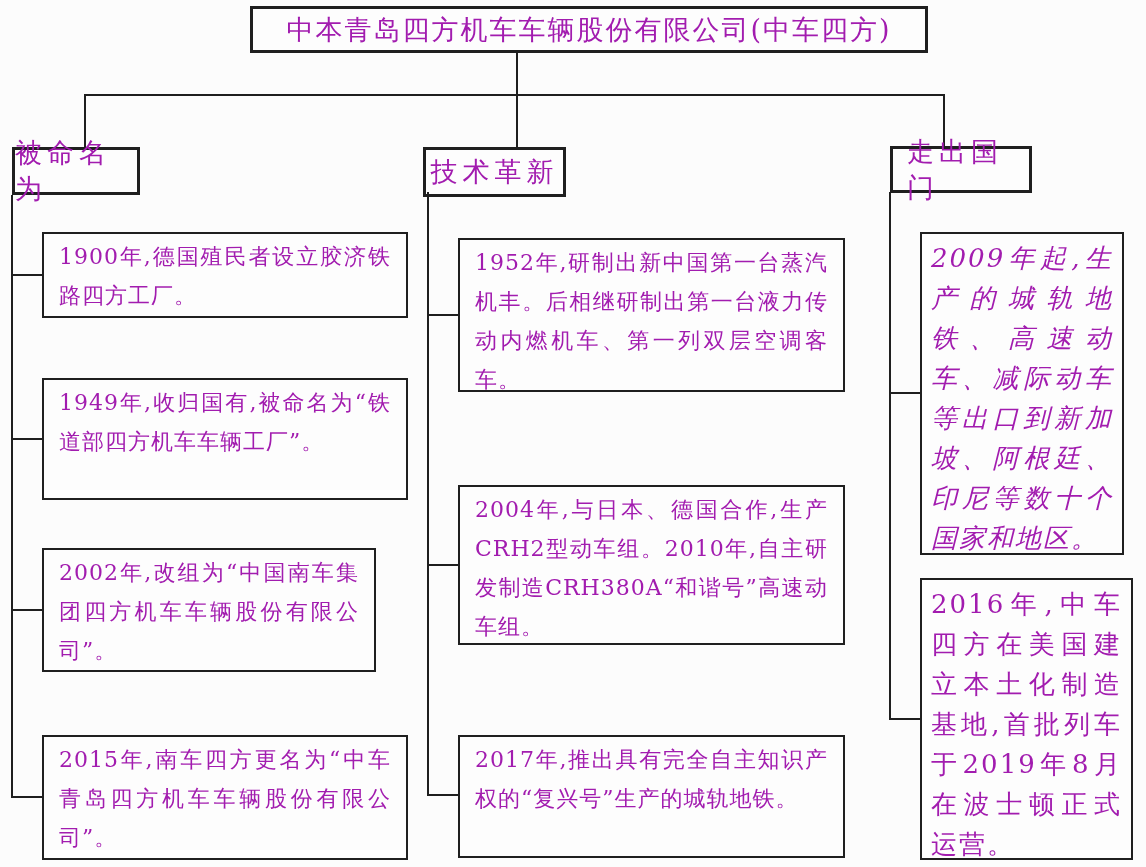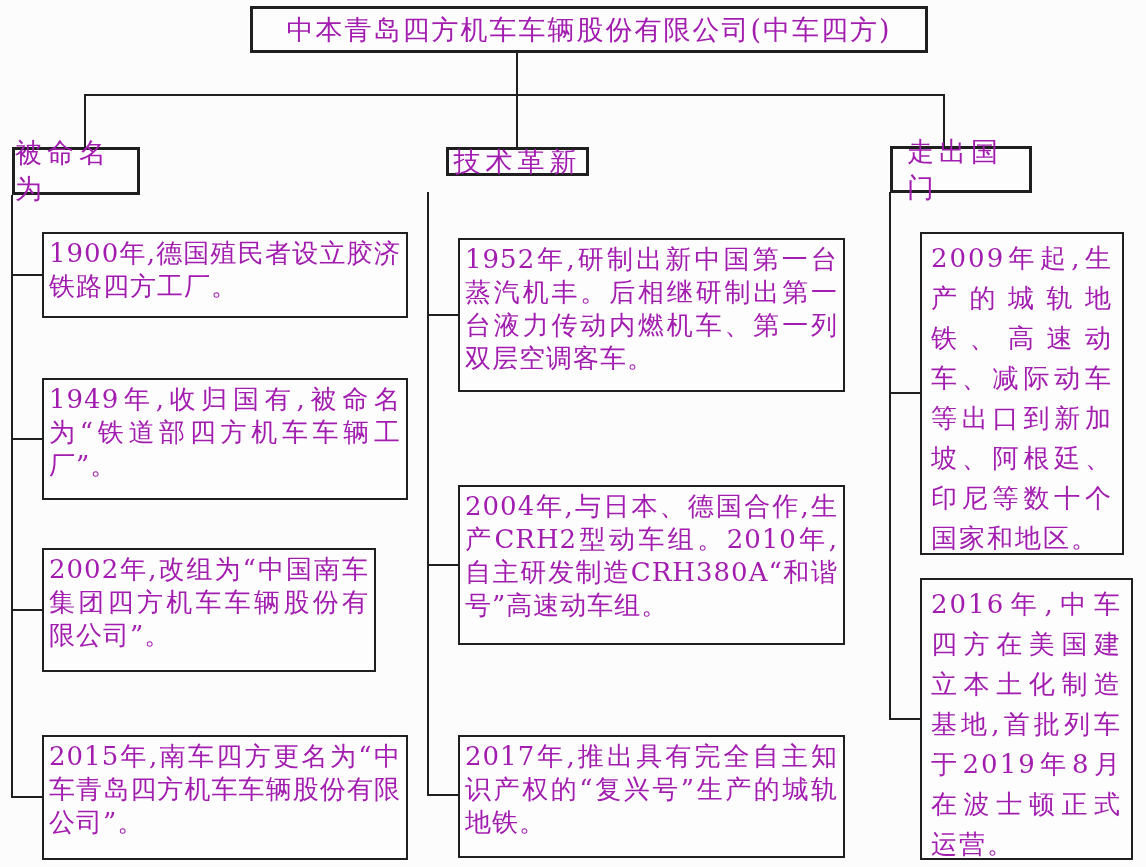--- a/index.html
+++ b/index.html
@@ -22,24 +22,24 @@
     border-width:3px;
     display:flex;align-items:center;justify-content:center;
     font-size:27px;letter-spacing:2px;white-space:nowrap;
   }
   .header-box{
     border-width:3px;
     display:flex;align-items:center;justify-content:center;
     font-size:27px;letter-spacing:5px;
   }
   .item-box{
-    font-size:26px;
-    line-height:33px;
+    font-size:22px;
+    line-height:39px;
     letter-spacing:1px;
-    padding:3px 5px;
+    padding:3px 15px;
     text-align:justify;
     text-justify:inter-character;
     overflow:hidden;
   }
   .item-box.narrow{
     font-size:26px;
     line-height:40px;
     letter-spacing:2px;
     padding:4px 9px;
   }
@@ -51,21 +51,21 @@
 
   <div class="box title-box" style="left:250px;top:6px;width:678px;height:47px;">中本青岛四方机车车辆股份有限公司(中车四方)</div>
 
   <div class="line" style="left:516px;top:53px;width:2px;height:42px;"></div>
   <div class="line" style="left:84px;top:94px;width:861px;height:2px;"></div>
   <div class="line" style="left:84px;top:94px;width:2px;height:53px;"></div>
   <div class="line" style="left:516px;top:94px;width:2px;height:53px;"></div>
   <div class="line" style="left:943px;top:94px;width:2px;height:53px;"></div>
 
   <div class="box header-box" style="left:12px;top:147px;width:128px;height:48px;">被命名为</div>
-  <div class="box header-box" style="left:446px;top:147px;width:143px;height:29px;">技术革新</div>
+  <div class="box header-box" style="left:423px;top:147px;width:143px;height:50px;">技术革新</div>
   <div class="box header-box" style="left:890px;top:146px;width:142px;height:47px;padding-left:14px;">走出国门</div>
 
   <div class="line" style="left:11px;top:195px;width:2px;height:603px;"></div>
   <div class="line" style="left:11px;top:274px;width:31px;height:2px;"></div>
   <div class="line" style="left:11px;top:438px;width:31px;height:2px;"></div>
   <div class="line" style="left:11px;top:609px;width:31px;height:2px;"></div>
   <div class="line" style="left:11px;top:796px;width:31px;height:2px;"></div>
 
   <div class="line" style="left:427px;top:192px;width:2px;height:604px;"></div>
   <div class="line" style="left:427px;top:314px;width:31px;height:2px;"></div>
@@ -78,16 +78,16 @@
 
   <div class="box item-box" style="left:42px;top:232px;width:366px;height:86px;">1900年,德国殖民者设立胶济铁路四方工厂。</div>
   <div class="box item-box" style="left:42px;top:378px;width:366px;height:122px;">1949年,收归国有,被命名为“铁道部四方机车车辆工厂”。</div>
   <div class="box item-box" style="left:42px;top:548px;width:334px;height:124px;">2002年,改组为“中国南车集团四方机车车辆股份有限公司”。</div>
   <div class="box item-box" style="left:42px;top:735px;width:366px;height:125px;">2015年,南车四方更名为“中车青岛四方机车车辆股份有限公司”。</div>
 
   <div class="box item-box" style="left:458px;top:238px;width:387px;height:154px;">1952年,研制出新中国第一台蒸汽机丰。后相继研制出第一台液力传动内燃机车、第一列双层空调客车。</div>
   <div class="box item-box" style="left:458px;top:485px;width:387px;height:160px;">2004年,与日本、德国合作,生产CRH2型动车组。2010年,自主研发制造CRH380A“和谐号”高速动车组。</div>
   <div class="box item-box" style="left:458px;top:735px;width:387px;height:123px;">2017年,推出具有完全自主知识产权的“复兴号”生产的城轨地铁。</div>
 
-  <div class="box item-box narrow" style="left:920px;top:232px;width:204px;height:323px;">2009年起,生产的城轨地铁、高速动车、减际动车等出口到新加坡、阿根廷、印尼等数十个国家和地区。</div>
+  <div class="box item-box narrow" style="left:920px;top:232px;width:204px;height:323px;font-style:italic;">2009年起,生产的城轨地铁、高速动车、减际动车等出口到新加坡、阿根廷、印尼等数十个国家和地区。</div>
   <div class="box item-box narrow" style="left:920px;top:578px;width:213px;height:282px;">2016年,中车四方在美国建立本土化制造基地,首批列车于2019年8月在波士顿正式运营。</div>
 
 </div>
 
 </body></html>

